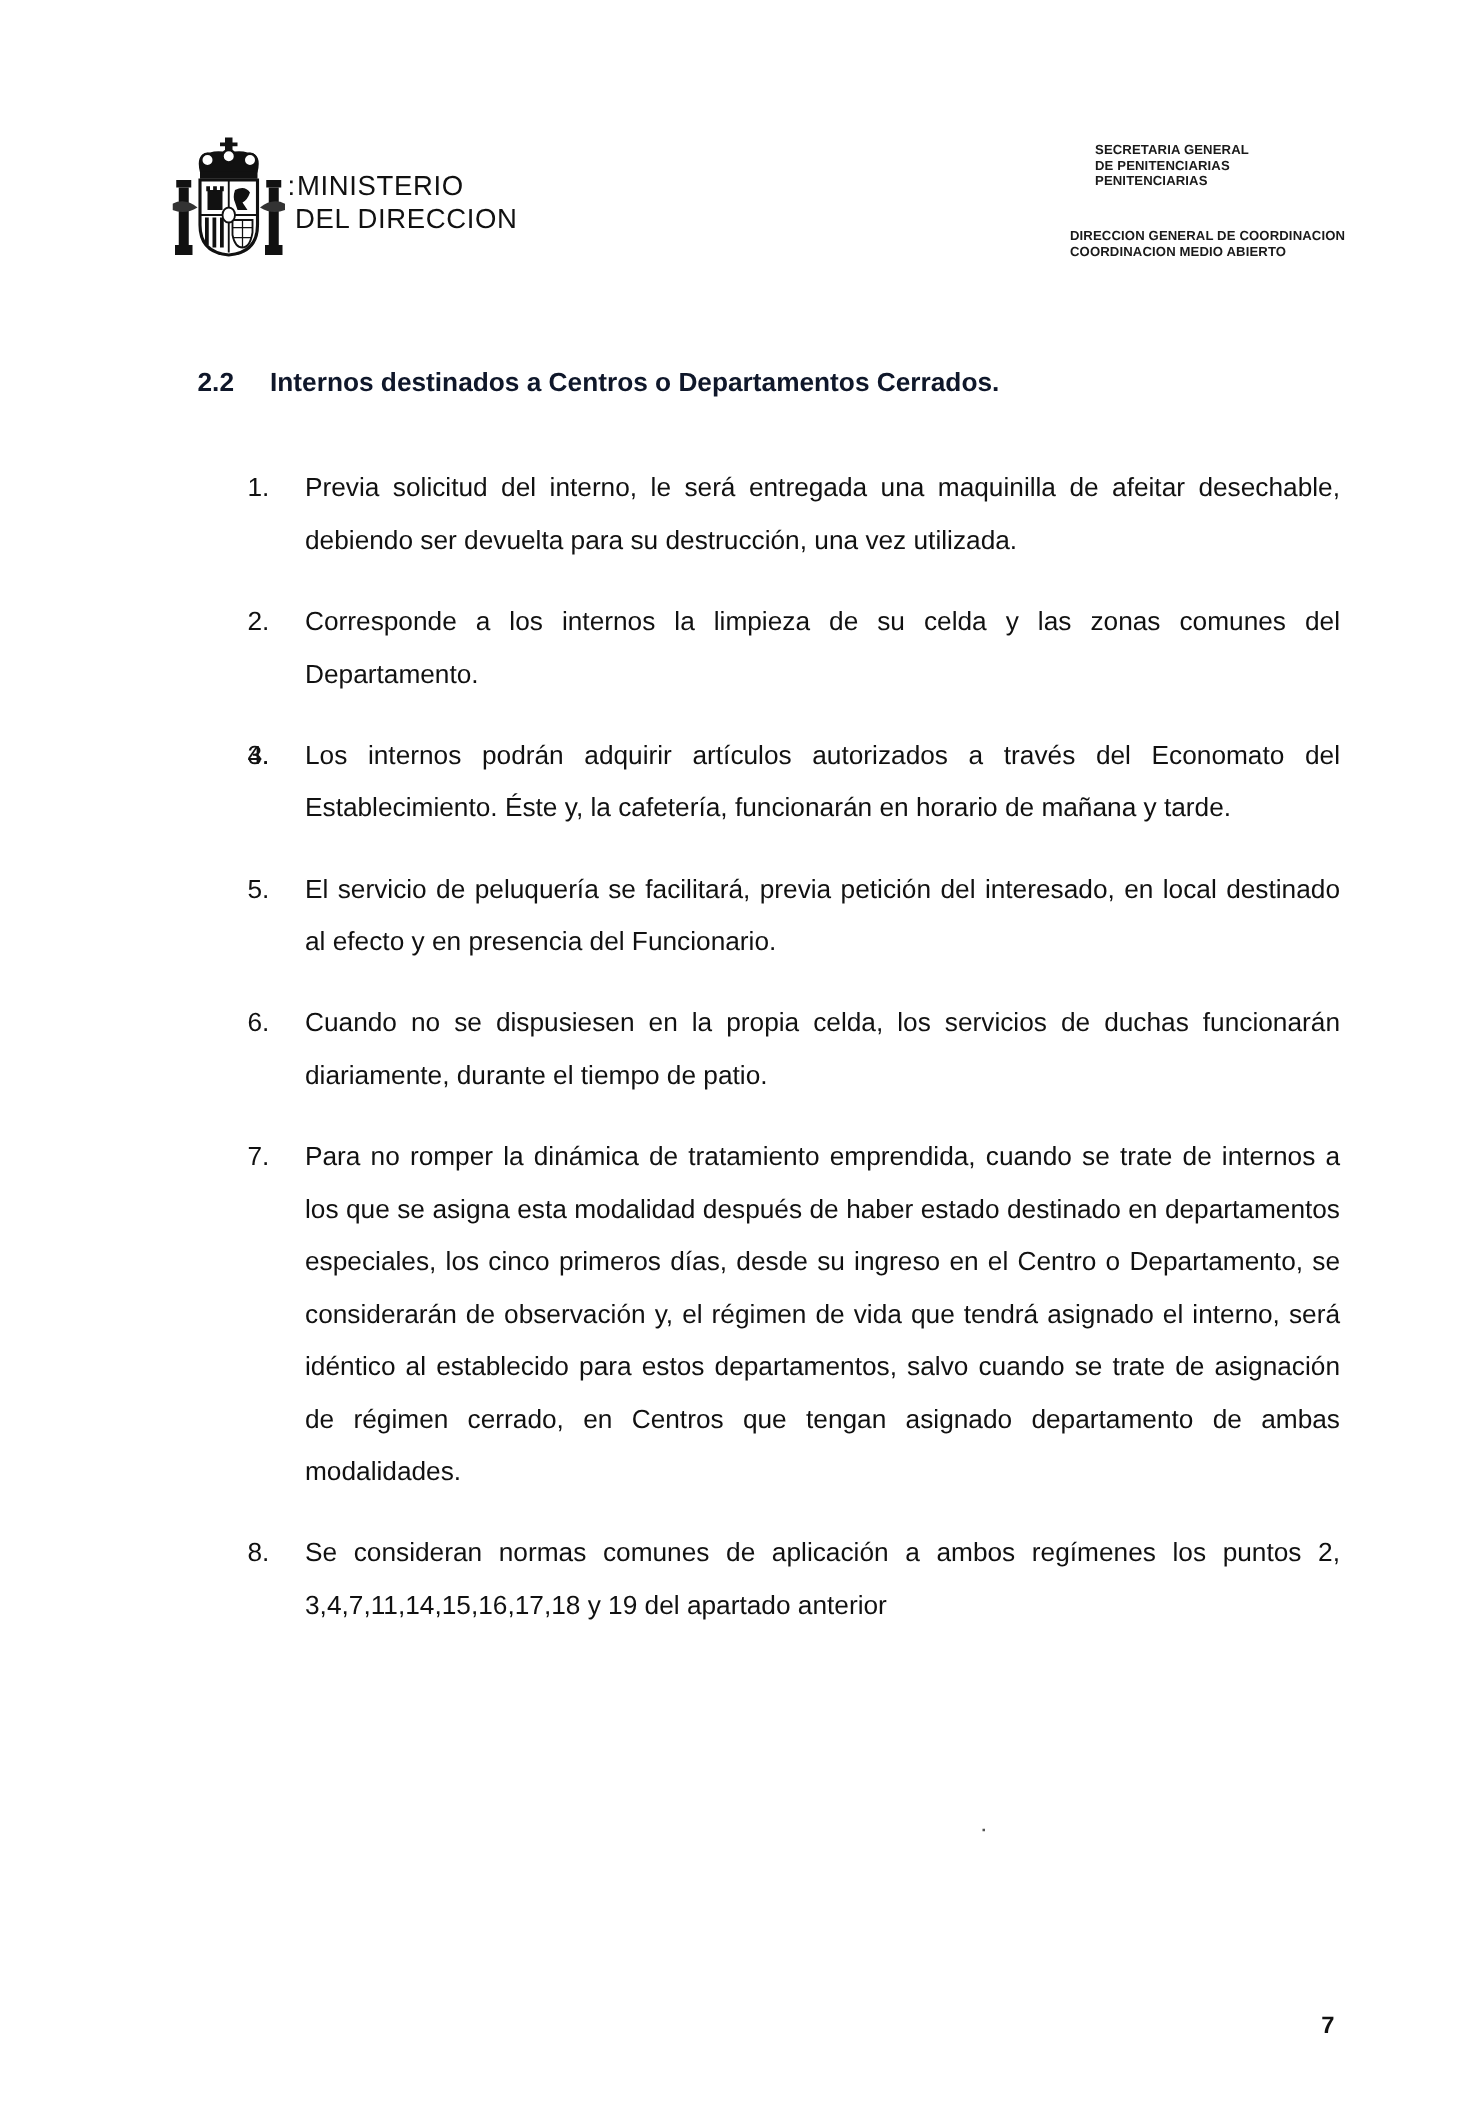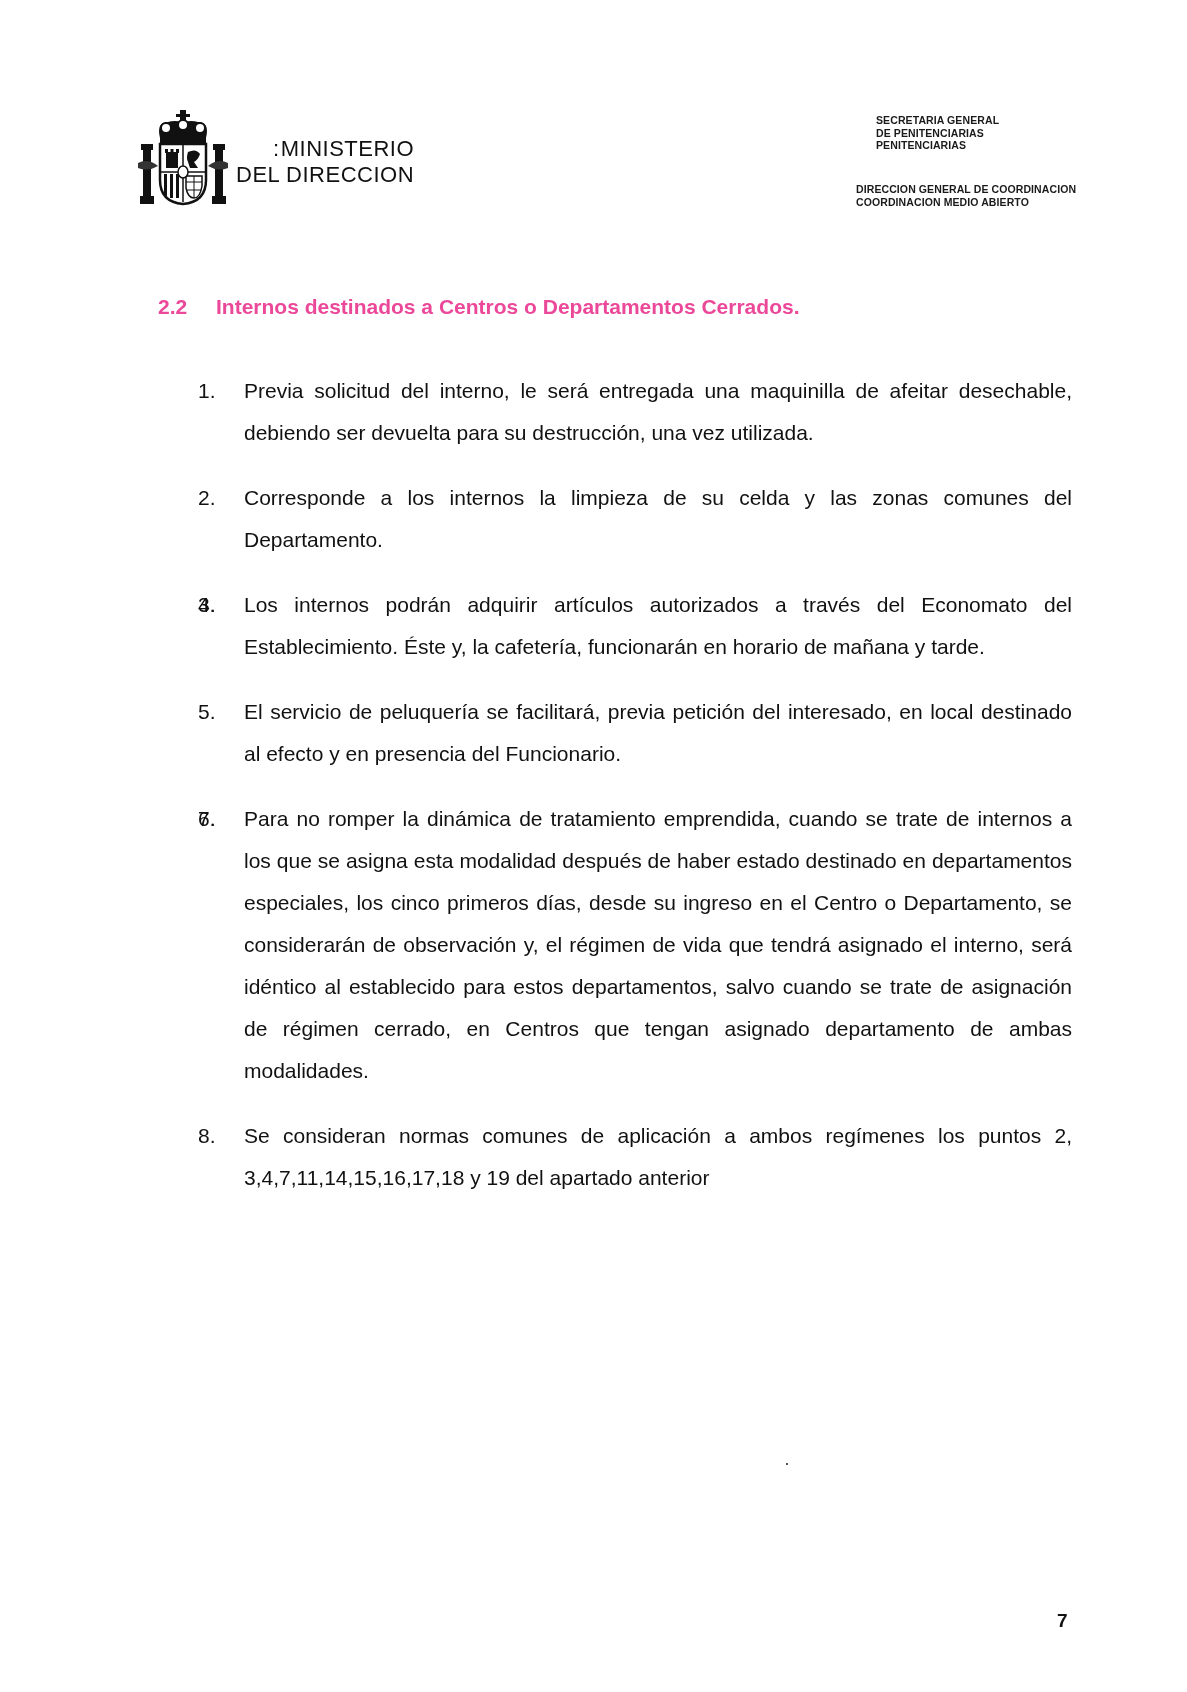--- a/index.html
+++ b/index.html
@@ -33,21 +33,21 @@
     .ministry-name {
       position: absolute;
       left: 236px;
       top: 136px;
       font-family: "Liberation Sans", sans-serif;
       font-size: 22px;
       line-height: 26px;
       letter-spacing: 0.5px;
       color: #111;
     }
-    .ministry-name .line { display: block; white-space: nowrap; text-align: right; }
+    .ministry-name .line { display: block; white-space: nowrap; }
     .ministry-name .colon { margin-left: -6px; margin-right: 1px; }
     .dept-block {
       position: absolute;
       left: 856px;
       font-family: "Liberation Sans", sans-serif;
       font-size: 10.5px;
       line-height: 12.5px;
       font-weight: bold;
       color: #1a1a1a;
       letter-spacing: 0.1px;
@@ -58,21 +58,21 @@
 
     
     .section-heading {
       position: absolute;
       left: 158px;
       top: 294px;
       font-size: 21px;
       font-weight: bold;
       line-height: 26px;
       white-space: nowrap;
-      color: #ec4899;
+      color: #0f172a;
     }
     .section-heading .num { display: inline-block; width: 58px; }
 
     
     .item-list {
       position: absolute;
       left: 198px;
       top: 370px;
       width: 874px;
       margin: 0;
@@ -196,20 +196,21 @@
     <li class="item">
       <span class="num">4.</span>
       <span>Los internos podrán adquirir artículos autorizados a través del Economato del Establecimiento. Éste y, la cafetería, funcionarán en horario de mañana y tarde.</span>
     </li>
     <li class="item">
       <span class="num">5.</span>
       <span>El servicio de peluquería se facilitará, previa petición del interesado, en local destinado al efecto y en presencia del Funcionario.</span>
     </li>
     <li class="item">
       <span class="num">6.</span>
+      <span>Cuando no se dispusiesen en la propia celda, los servicios de duchas funcionarán diariamente, durante el tiempo de patio.</span>
     </li>
     <li class="item">
       <span class="num">7.</span>
       <span>Para no romper la dinámica de tratamiento emprendida, cuando se trate de internos a los que se asigna esta modalidad después de haber estado destinado en departamentos especiales,  los cinco primeros días, desde su ingreso en el Centro o Departamento, se considerarán de observación y, el régimen de vida que tendrá asignado el interno, será idéntico al establecido para estos departamentos, salvo cuando se trate de asignación de régimen cerrado, en Centros que tengan asignado departamento de ambas modalidades.</span>
     </li>
     <li class="item last">
       <span class="num">8.</span>
       <span>Se consideran normas comunes de aplicación a ambos regímenes los puntos 2, 3,4,7,11,14,15,16,17,18 y 19  del apartado anterior</span>
     </li>
   </ol>

